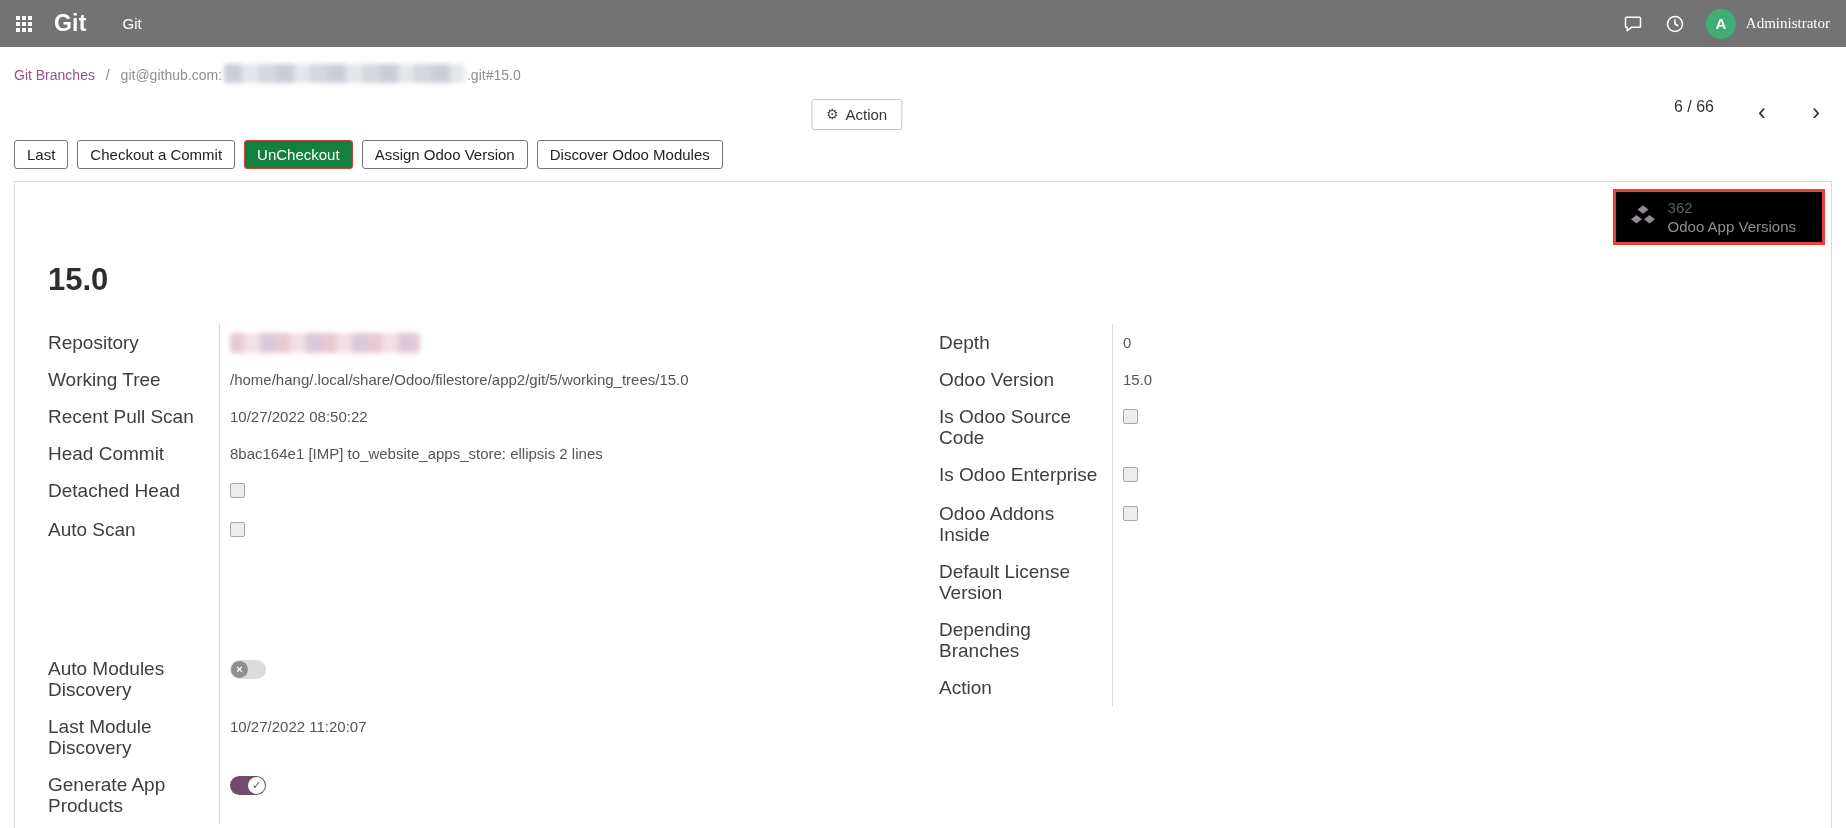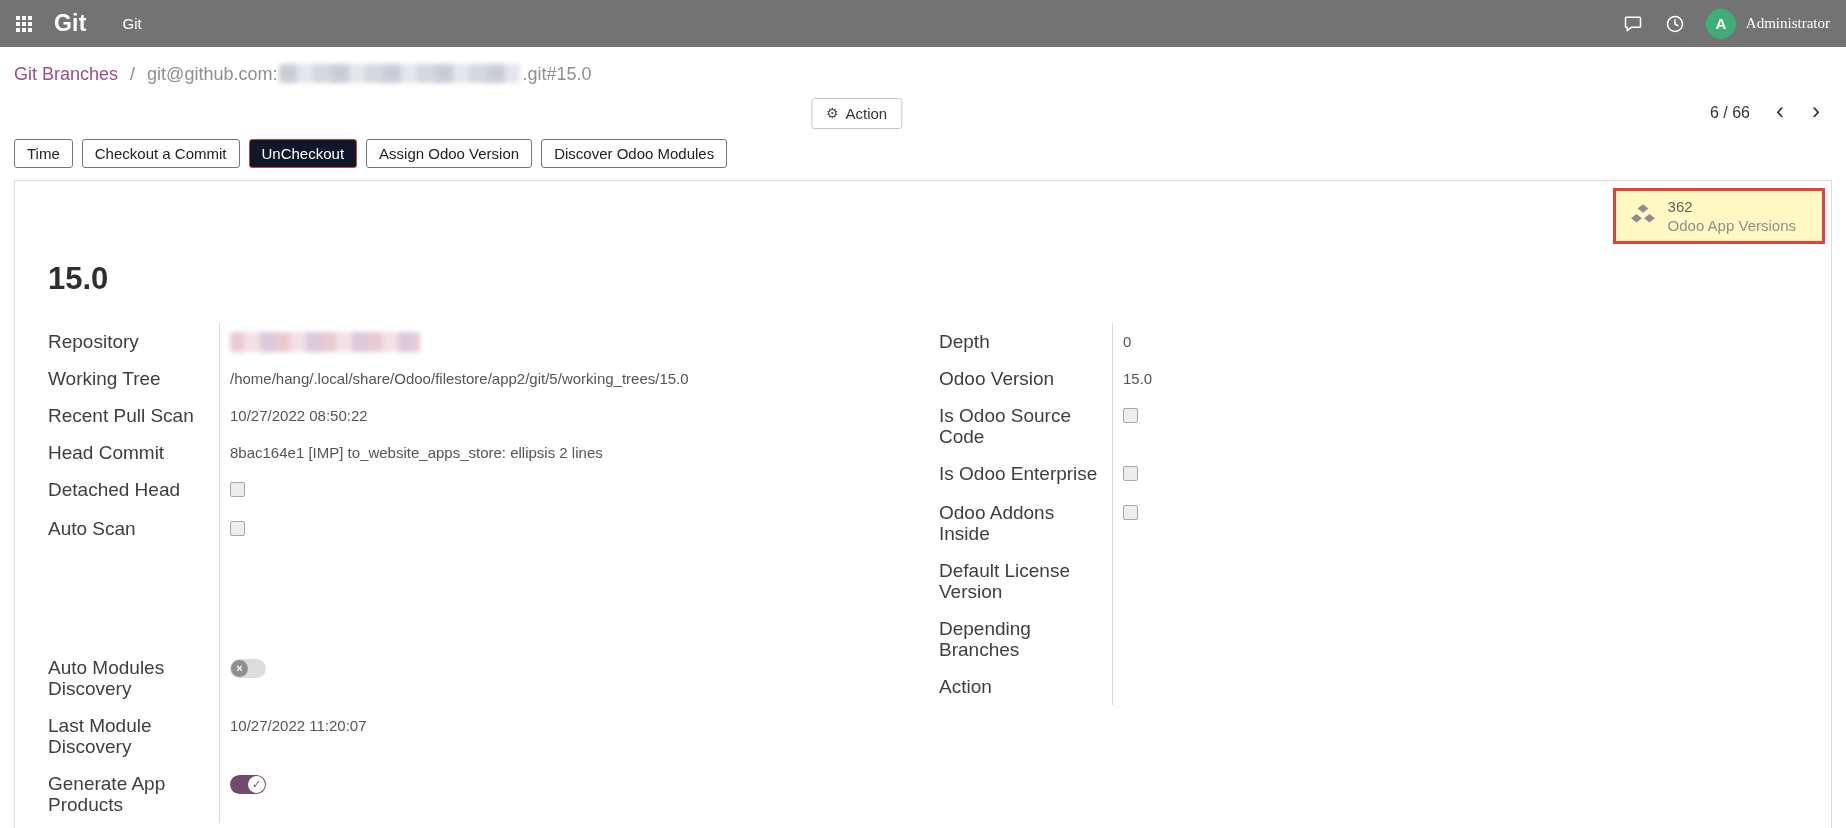--- a/index.html
+++ b/index.html
@@ -16,50 +16,50 @@
   .apps-icon i { width:4px; height:4px; background:#fff; display:block; }
   .brand { font-size:23px; font-weight:700; letter-spacing:.2px; margin-right:36px; }
   .top-menu-item { font-size:15px; cursor:pointer; }
   .topbar-right { margin-left:auto; display:flex; align-items:center; gap:20px; }
   .top-ico { width:22px; height:22px; display:flex; align-items:center; justify-content:center; cursor:pointer; }
   .avatar { width:30px; height:30px; border-radius:50%; background:#3fae76; color:#fff; display:flex;
             align-items:center; justify-content:center; font-size:15px; font-weight:700; margin-right:-10px; }
   .user-name { font-size:15px;font-family:Liberation Serif, serif; }
 
   
-  .breadcrumb-row { padding:17px 14px 10px 14px; font-size:18px; line-height:21px; }
+  .breadcrumb-row { padding:17px 14px 10px 14px; font-size:14px; line-height:21px; }
   .bc-link { color:#9a4f87; cursor:pointer; }
   .bc-sep { color:#8a8a8a; margin:0 7px; }
   .bc-current { color:#8f8f8f; }
   .redact { display:inline-block; border-radius:3px; filter:blur(2.5px); }
   .redact-bc { width:241px; height:19px; vertical-align:-3px; margin:0 2px;
     background:repeating-linear-gradient(90deg,#c9cdd6 0 18px,#e4e6eb 18px 34px,#d4d7dd 34px 52px); }
   .redact-pink { width:190px; height:20px; vertical-align:-5px;
     background:repeating-linear-gradient(90deg,#e9c9d2 0 14px,#f3e0e5 14px 30px,#dcc8da 30px 46px); }
 
   
   .control-row { position:relative; height:36px; padding:0 14px; margin-bottom:8px; display:flex; align-items:center; }
   .action-btn { position:absolute; left:46.4%; transform:translateX(-50%); display:flex; align-items:center; gap:7px;
     background:#fff; border:1px solid #c7c7c7; border-radius:3px; padding:6px 14px; font-size:15px; color:#333; cursor:pointer; }
   .gear { font-size:14px; color:#4a4a4a; }
-  .pager { margin-left:auto; display:flex; align-items:center; gap:4px; color:#333; }
+  .pager { margin-left:auto; display:flex; align-items:flex-start; gap:22px; color:#333; }
   .pager-value { margin-right:10px; font-size:16px; }
   .pager-btn { border:none; background:transparent; font-size:24px; line-height:1; color:#333; width:32px; height:32px; cursor:pointer; padding:0 0 4px 0; }
 
   
   .toolbar { display:flex; gap:9px; padding:0 14px; margin-bottom:12px; }
   .tb-btn { background:#fff; border:1px solid #767676; border-radius:3px; color:#222;
     font-size:15px; padding:5px 12px; cursor:pointer; font-family:inherit; }
-  .tb-btn.danger { background:#0f172a; border-color:#cf423c; color:#fff; }
+  .tb-btn.danger { background:#15803d; border-color:#cf423c; color:#fff; }
 
   
   .sheet { margin:0 14px; background:#fff; border:1px solid #dcdcdc; height:680px; position:relative; }
 
   .stat-wrap { position:absolute; top:7px; right:6px; border:3px solid #e5413a; }
-  .stat-btn { display:flex; align-items:center; gap:12px; background:#fef9c3; padding:6px 26px 6px 14px; cursor:pointer; min-width:198px; }
+  .stat-btn { display:flex; align-items:center; gap:12px; background:#000000; padding:6px 26px 6px 14px; cursor:pointer; min-width:198px; }
   .stat-icon { flex:0 0 auto; }
   .stat-text { display:flex; flex-direction:column; line-height:19px; }
   .stat-value { color:#5f5f5f; font-size:15px; }
   .stat-label { color:#8f8f8f; font-size:15px; }
 
   .sheet-title { font-size:31px; font-weight:700; color:#2e2e2e; margin:80px 0 26px 0; padding-left:33px; line-height:36px; }
 
   .groups { display:flex; padding:0 33px; align-items:flex-start; }
   .o-group { position:relative; }
   .o-group::before { content:""; position:absolute; top:0; bottom:0; width:1px; background:#d9d9d9; }
@@ -133,21 +133,21 @@
     <span>Action</span>
   </button>
   <div class="pager">
     <span class="pager-value">6 / 66</span>
     <button class="pager-btn">‹</button>
     <button class="pager-btn">›</button>
   </div>
 </div>
 
 <div class="toolbar">
-  <button class="tb-btn">Time</button>
+  <button class="tb-btn">Last</button>
   <button class="tb-btn">Checkout a Commit</button>
   <button class="tb-btn danger">UnCheckout</button>
   <button class="tb-btn">Assign Odoo Version</button>
   <button class="tb-btn">Discover Odoo Modules</button>
 </div>
 
 <section class="sheet">
 
   <div class="stat-wrap">
     <div class="stat-btn">

